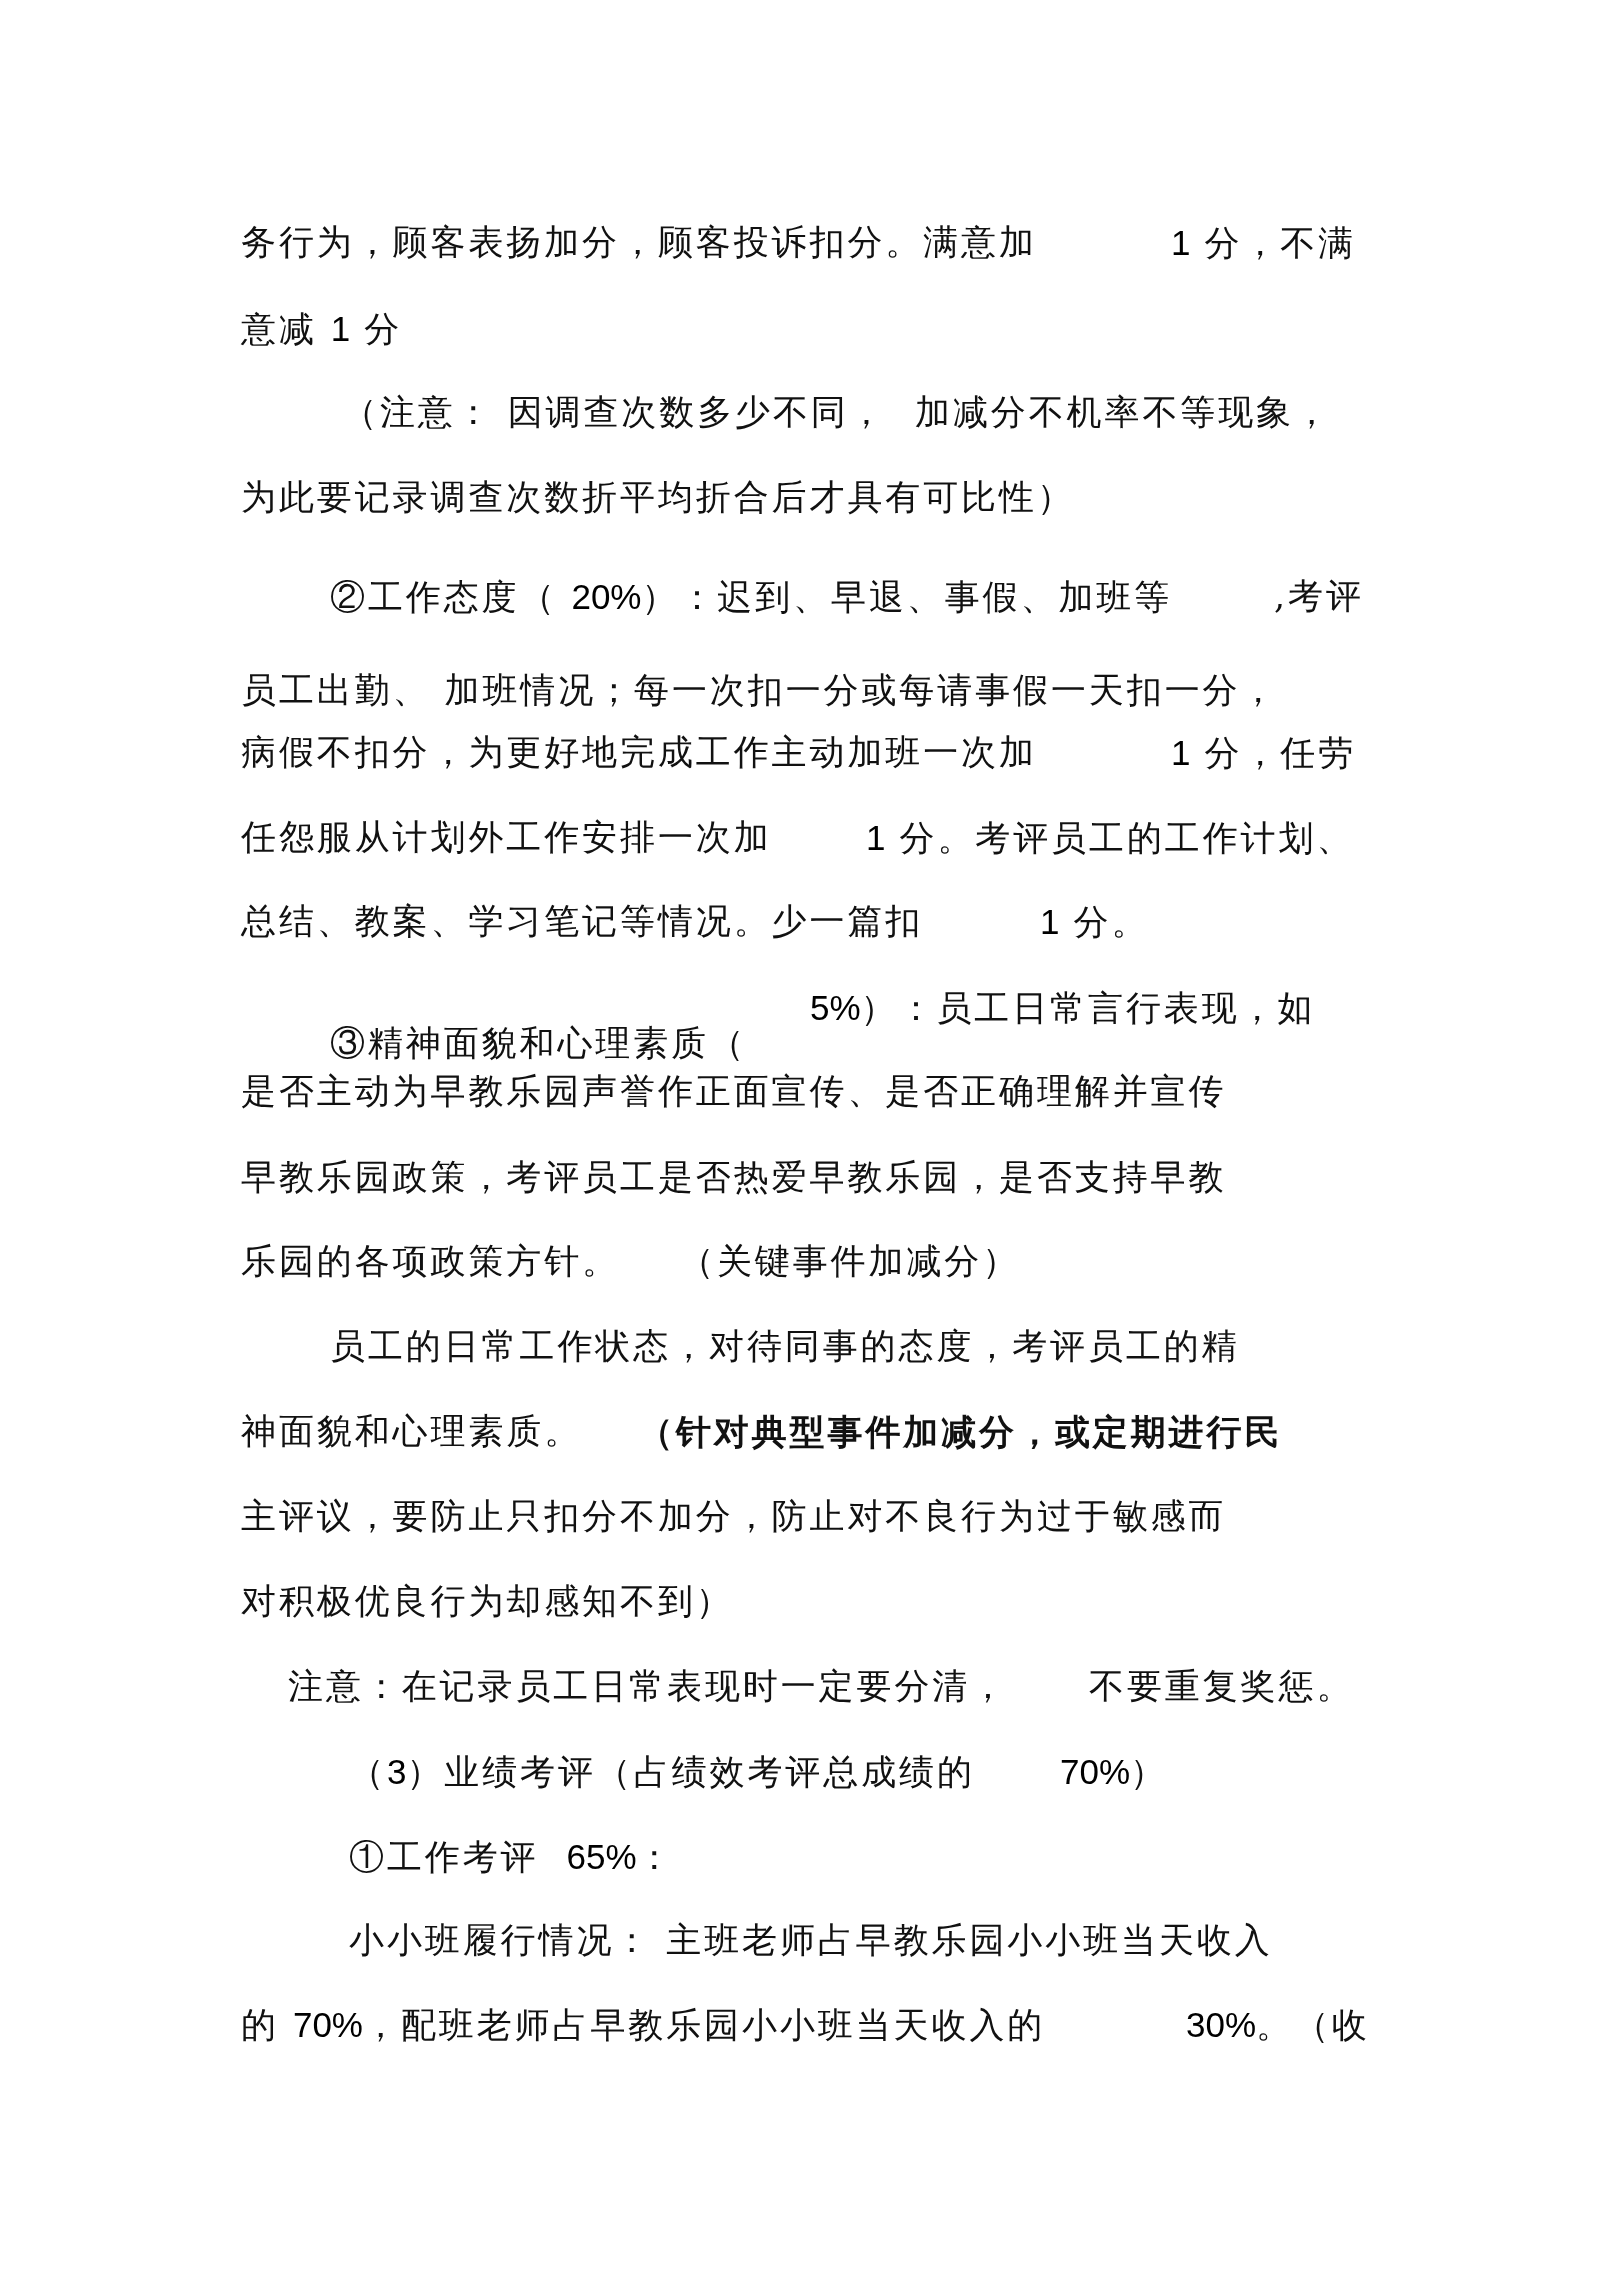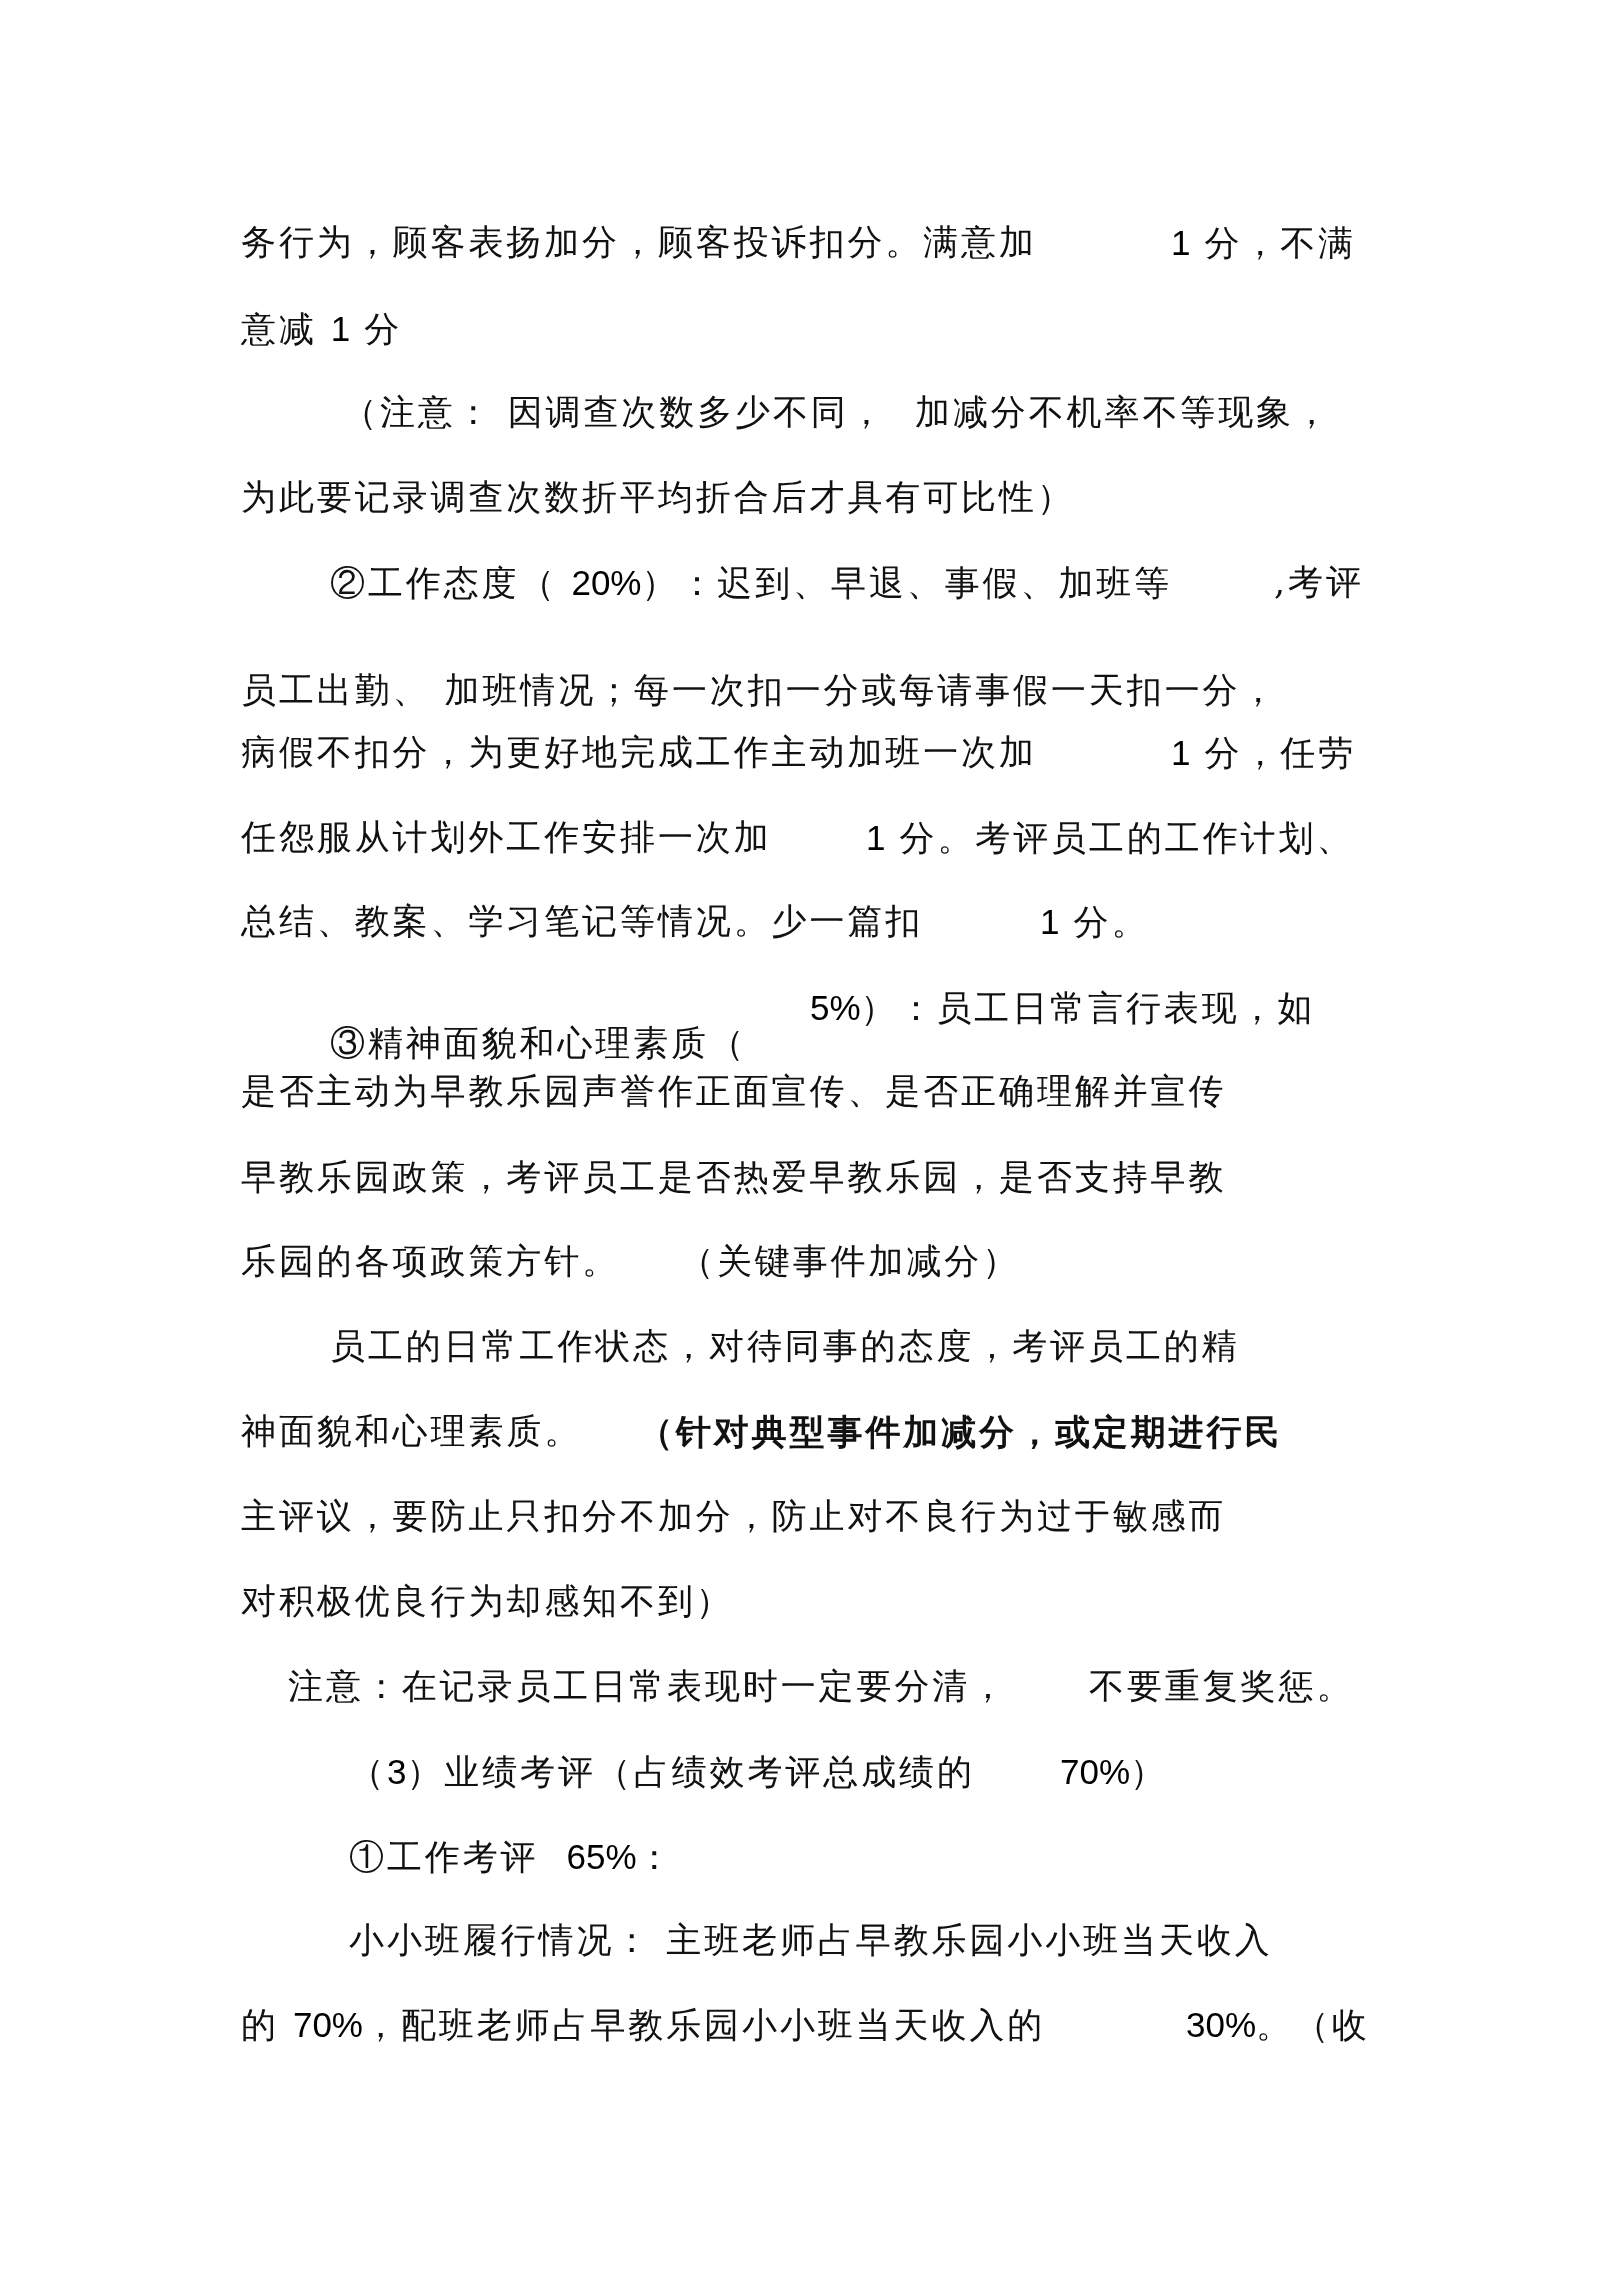--- a/index.html
+++ b/index.html
@@ -24,21 +24,21 @@
     <div class="line" style="top: 309px;">
       <span class="seg" style="left: 241px;">意减 <span class="num">1</span> 分</span>
     </div>
     <div class="line" style="top: 393px;">
       <span class="seg" style="left: 342px;">（注意： 因调查次数多少不同，</span>
       <span class="seg" style="left: 915px;">加减分不机率不等现象，</span>
     </div>
     <div class="line" style="top: 478px;">
       <span class="seg" style="left: 241px;">为此要记录调查次数折平均折合后才具有可比性）</span>
     </div>
-    <div class="line" style="top: 563px;">
+    <div class="line" style="top: 577px;">
       <span class="seg" style="left: 330px;">②工作态度（ <span class="num">20%</span>）：迟到、早退、事假、加班等</span>
       <span class="seg" style="left: 1274px;">,考评</span>
     </div>
     <div class="line" style="top: 671px;">
       <span class="seg" style="left: 241px;">员工出勤、 加班情况；每一次扣一分或每请事假一天扣一分，</span>
     </div>
     <div class="line" style="top: 733px;">
       <span class="seg" style="left: 241px;">病假不扣分，为更好地完成工作主动加班一次加</span>
       <span class="seg" style="left: 1171px;"><span class="num">1</span> 分，任劳</span>
     </div>

